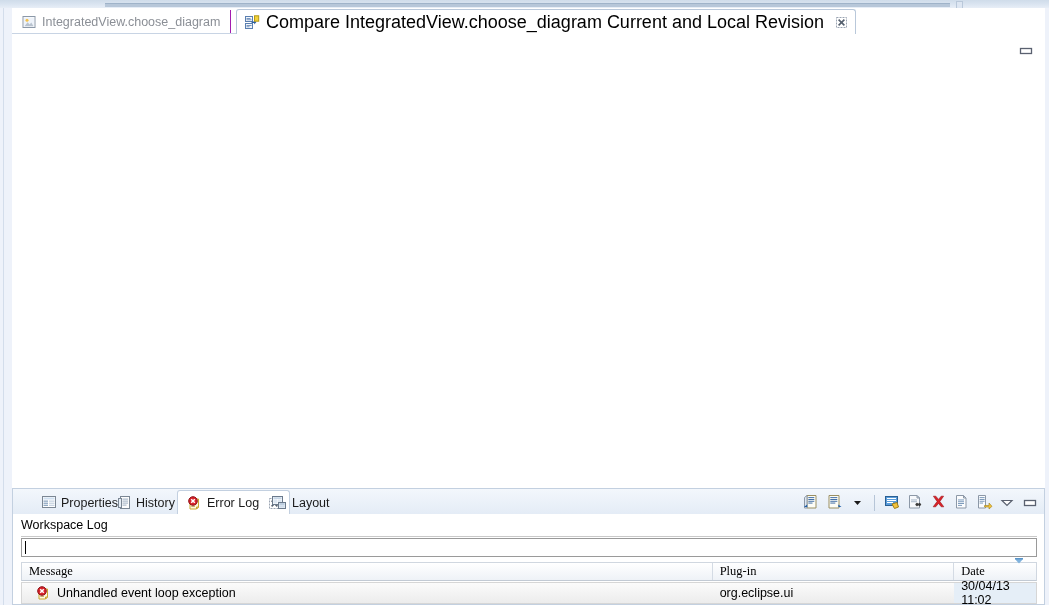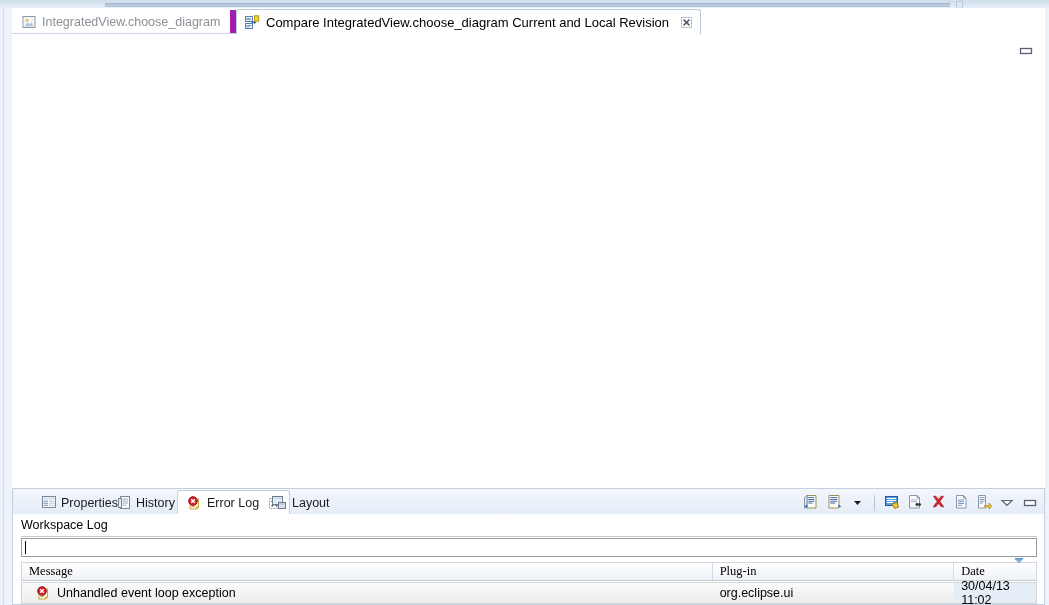--- a/index.html
+++ b/index.html
@@ -52,38 +52,38 @@
     position: absolute; left: 0; top: 0; width: 1033px; height: 26px;
     background: #ffffff;
   }
   
   .tab-inactive {
     position: absolute; left: 2px; top: 2px; height: 23px;
     display: flex; align-items: center; gap: 6px;
     padding: 0 10px 0 8px;
     box-sizing: border-box;
     background: #ffffff;
-    border-right: 6px solid #a21caf;
+    border-right: 1px solid #a21caf;
     color: #8b8f96;
     font-size: 12.5px;
     white-space: nowrap;
   }
   
   .tab-active {
     position: absolute; left: 224px; top: 1px; height: 25px;
     display: flex; align-items: center; gap: 6px;
     padding: 0 8px 0 8px;
     box-sizing: border-box;
     background: #ffffff;
     border: 1px solid #b9c8da;
     border-bottom: none;
     border-top: 1px solid #b9c8da;
     border-radius: 3px 3px 0 0;
     color: #000000;
-    font-size: 13px;
+    font-size: 18px;
     white-space: nowrap;
     box-shadow: inset 0 1px 0 #ffffff;
   }
   .tab-active .tab-label { font-weight: 400; }
   .tabbar-sep {
     position: absolute; left: 0; top: 25px; width: 224px; height: 1px;
     background: #c8d4e4;
   }
   .tabbar-sep2 {
     position: absolute; left: 648px; top: 25px; width: 385px; height: 1px;

